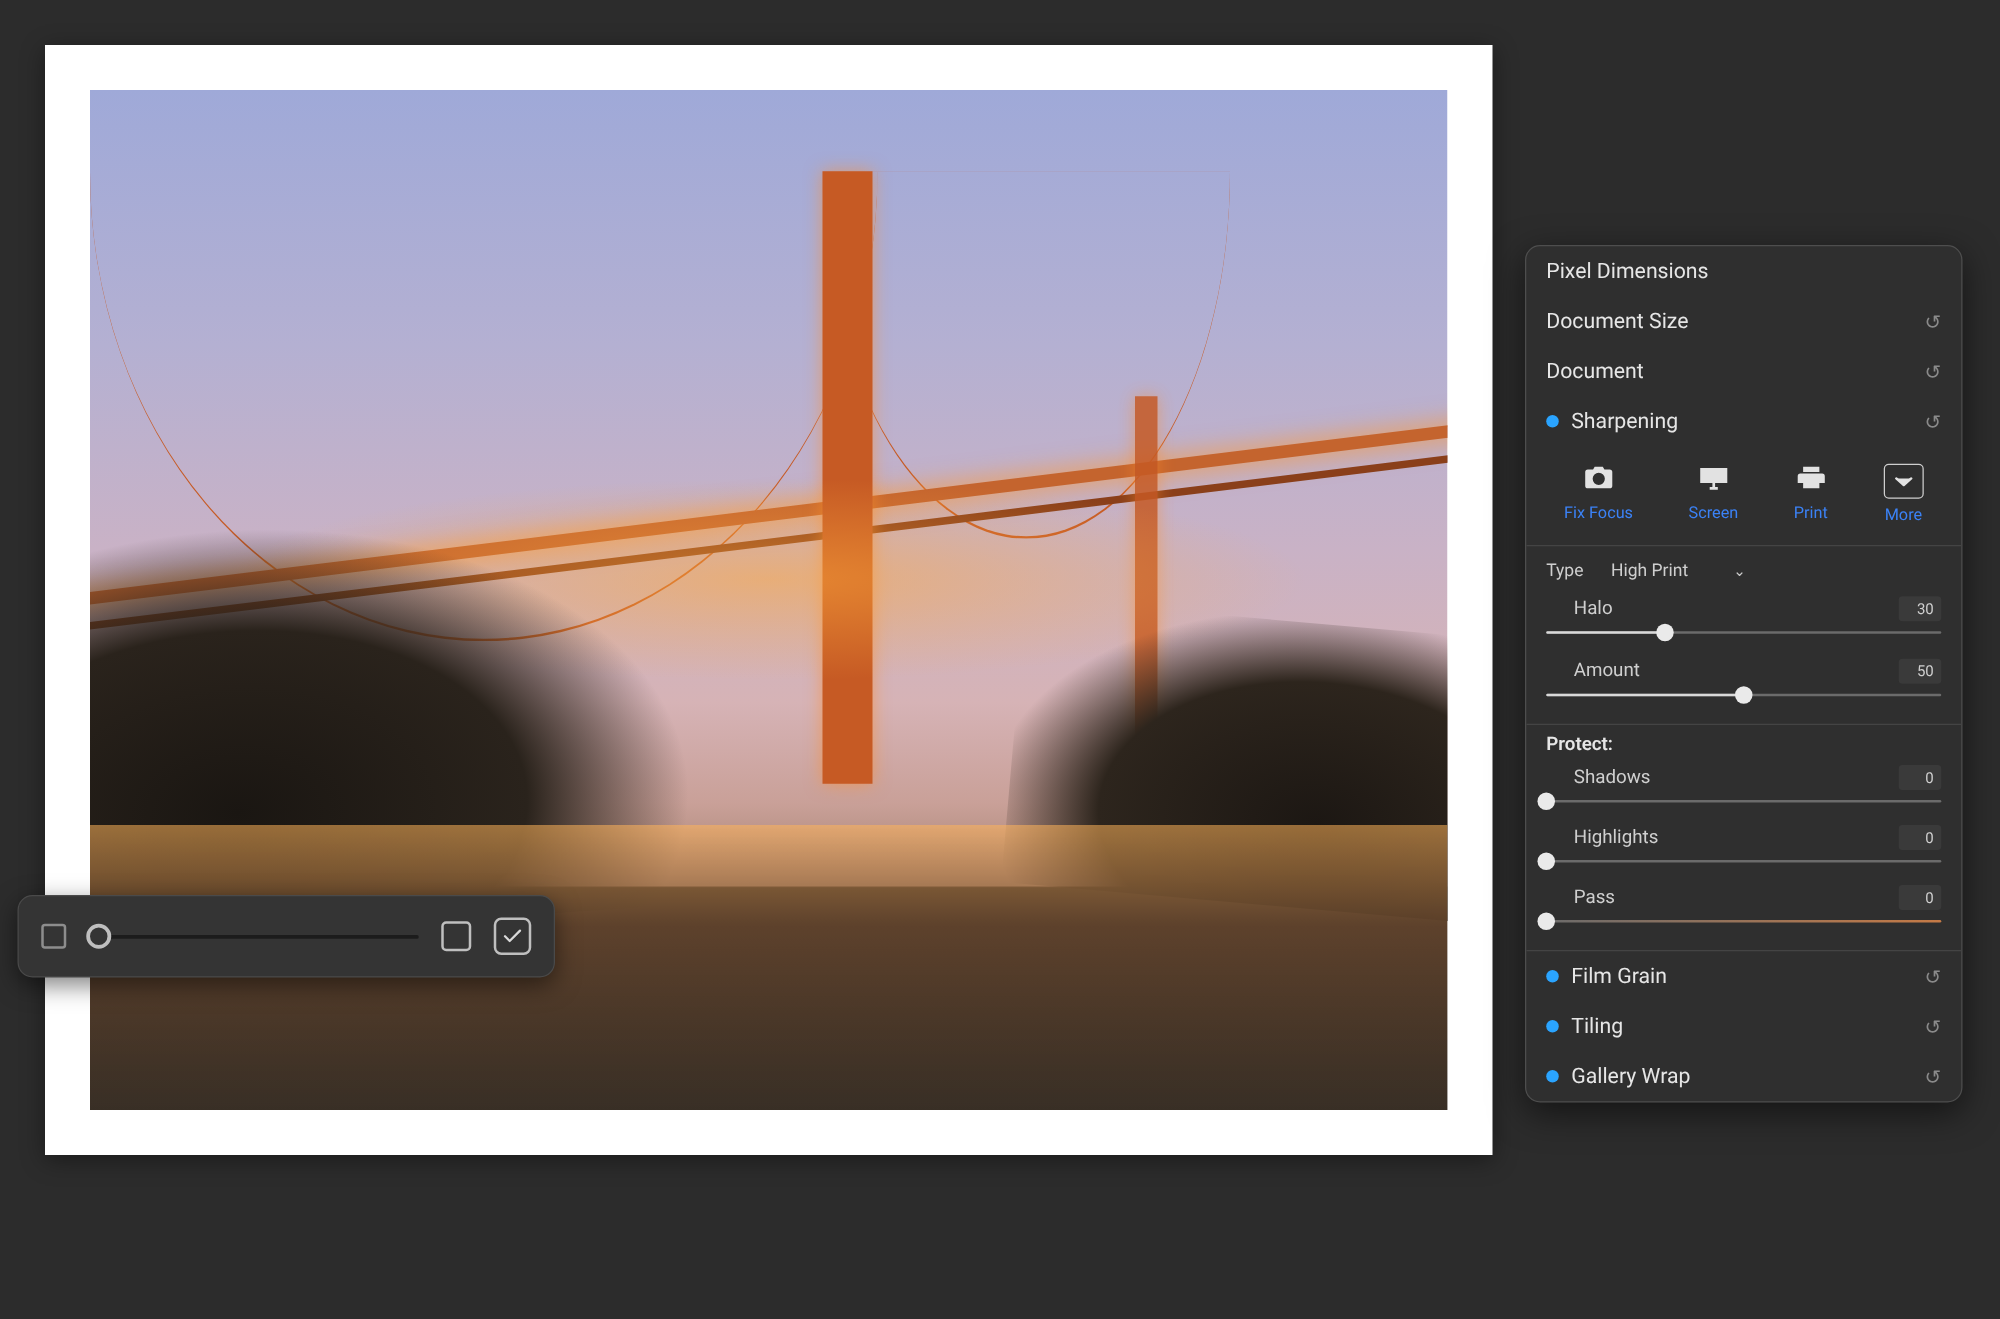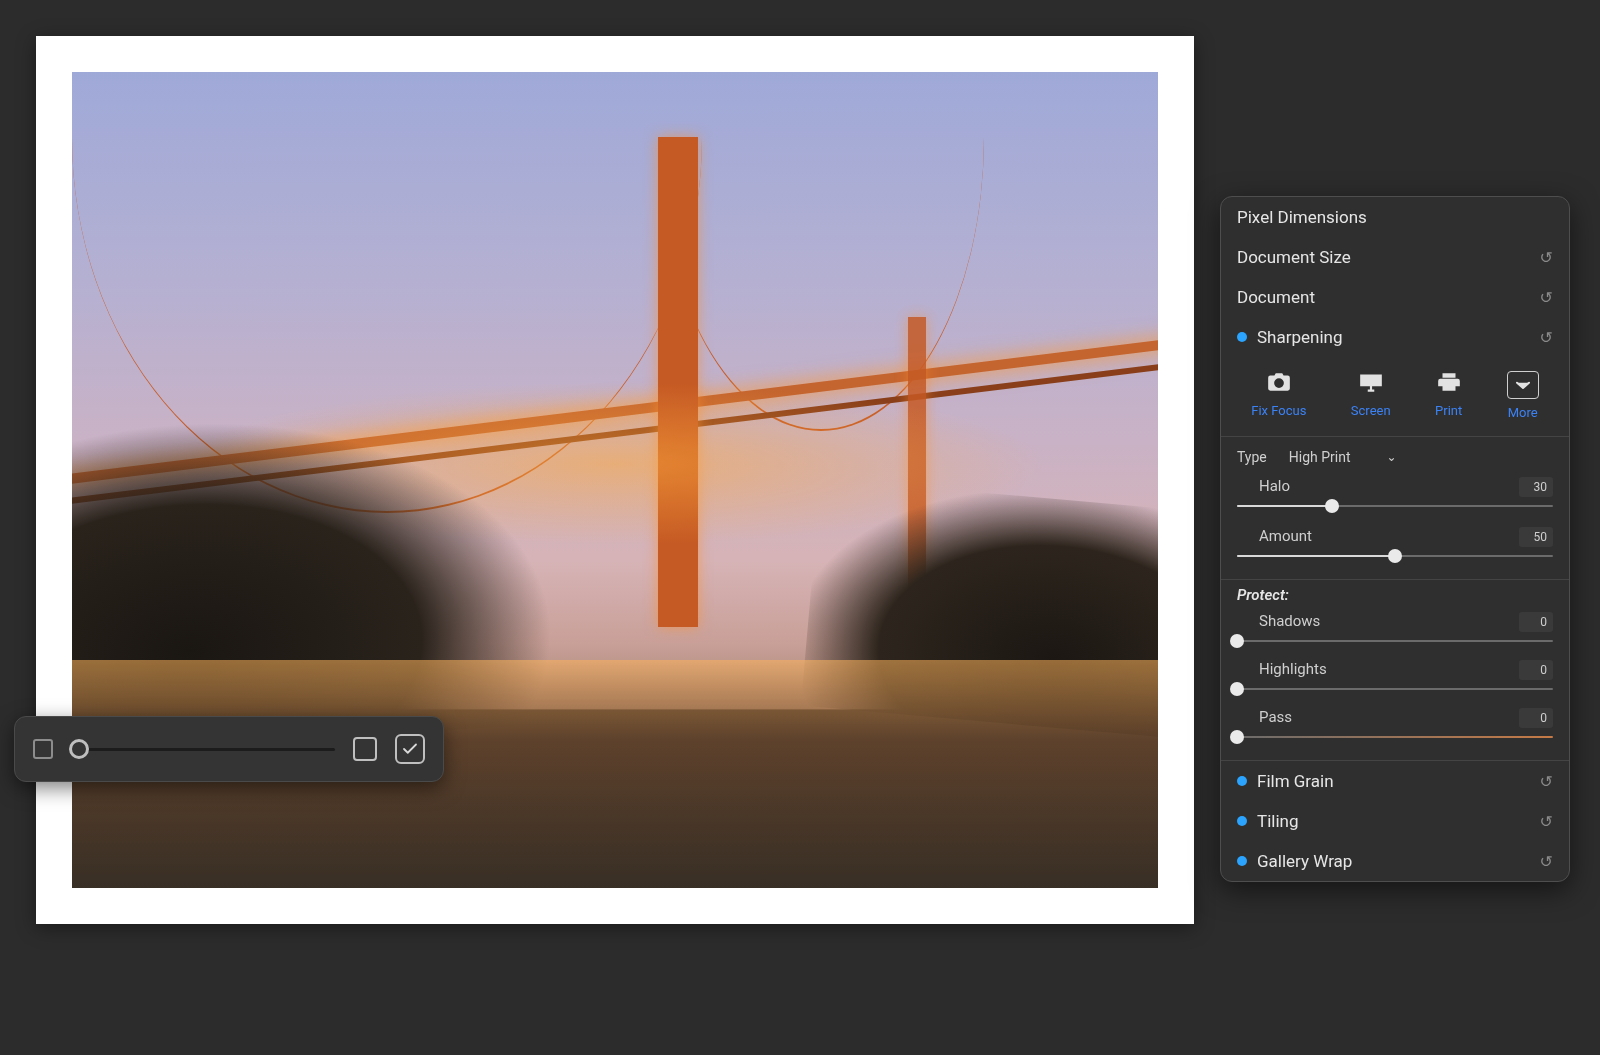--- a/index.html
+++ b/index.html
@@ -186,21 +186,21 @@
   .slider {
     position:relative; flex:1; height:18px; display:flex; align-items:center;
   }
   .slider .track { position:absolute; left:0; right:0; height:2px; background:#6b6b6b; border-radius:1px; }
   .slider .track-fill { position:absolute; left:0; height:2px; background:#d9d9d9; border-radius:1px; }
   .slider.orange .track { background: linear-gradient(to right, #6b6b6b 0%, #c57a46 100%); }
   .slider .handle {
     position:absolute; width:14px; height:14px; background:#eaeaea; border-radius:50%;
     transform: translate(-50%, 0);
   }
-  .protect-title { font-weight:600; color:#e6e6e6; padding: 6px 16px 2px; font-size:15px;font-style:italic; }
+  .protect-title { font-weight:600; color:#e6e6e6; padding: 6px 16px 2px; font-size:15px; }
 
   .panel-row-top { display:flex; justify-content:space-between; align-items:flex-start;margin-left:22px; }
   .chev { color:#cfcfcf; font-size:12px; margin-left:14px; }
 
 </style>
 </head>
 <body>
 
 <div class="canvas-matte">
   <div class="canvas-photo">

